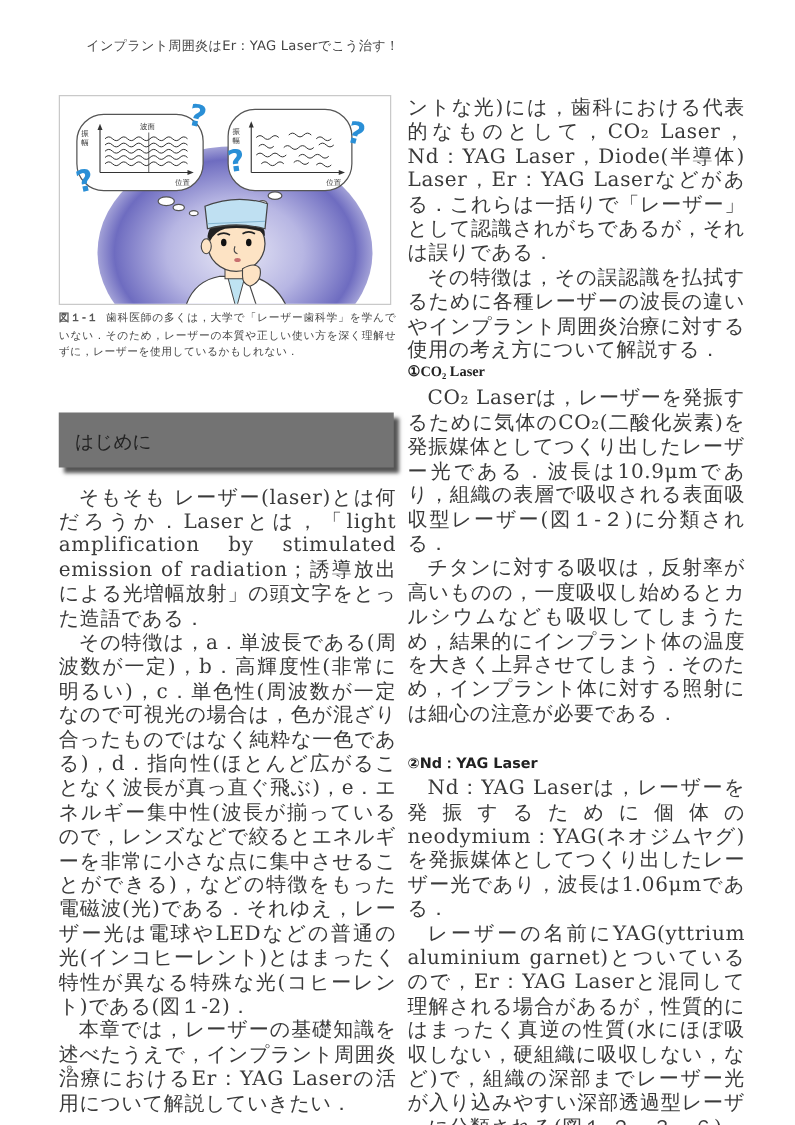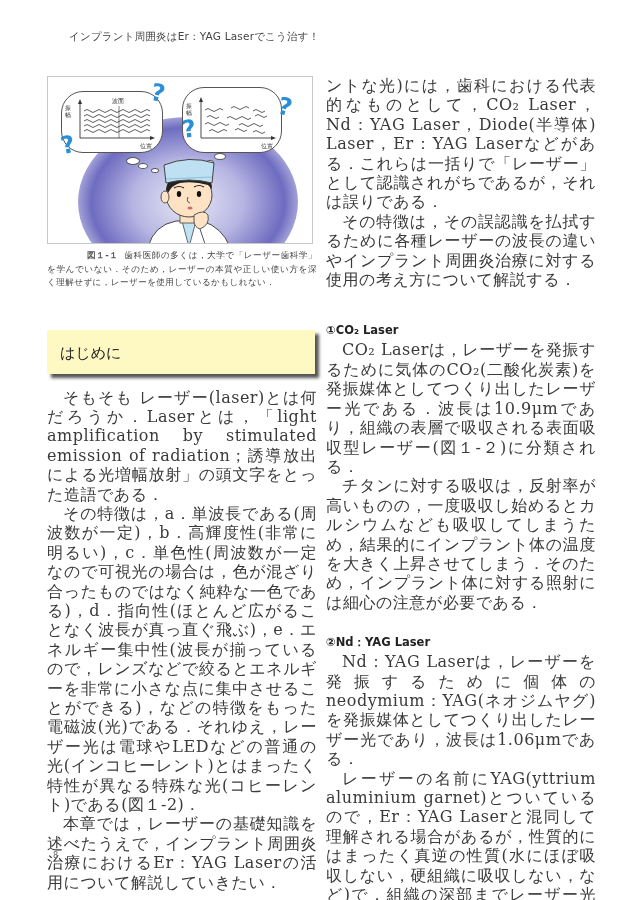--- a/index.html
+++ b/index.html
@@ -38,24 +38,24 @@
   .qmark {
     position: absolute; font-family: "DejaVu Sans", sans-serif; font-weight: bold;
     color: #2a8fd6; font-size: 24px; line-height: 1;
   }
   .person { position: absolute; left: 86px; top: 78px; }
 
   .caption {
     margin-top: 5px; font-size: 8.6px; line-height: 13.5px; color: #444; letter-spacing: 0.4px;
     font-family: "DejaVu Sans", sans-serif; text-align: justify;
   }
-  .caption .fig-no { font-weight: bold; color: #555; margin-right: 6px; margin-left: 40px; }
+  .caption .fig-no { font-weight: bold; color: #555; margin-right: 6px; }
 
   .section-box {
-    position: relative; width: 268px; height: 44px; background: #fef9c3;
+    position: relative; width: 268px; height: 44px; background: #737373;
     box-shadow: 4px 4px 3px #555;
     font-family: "DejaVu Sans", sans-serif; font-size: 15px; color: #222;
     padding: 14px 0 0 13px;
   }
   .box-intro { margin-top: 40px; }
   .box-ch1 { margin-top: 28px; }
 
   .para {
     font-size: 16px; line-height: 19.4px; color: #3a3a3a; text-align: justify;
     text-indent: 1em; letter-spacing: 0.5px;
@@ -66,21 +66,21 @@
   .subhead-pink {
     margin-top: 9px; font-family: "DejaVu Sans", sans-serif; font-size: 11.2px;
     color: #d94f92; line-height: 17px;
   }
   .subhead-pink .line2 { display: block; padding-left: 15px; }
 
   .subhead {
     font-family: "DejaVu Sans", sans-serif; font-size: 11.5px; color: #222;
     line-height: 18px; margin-top: 18px; margin-bottom: 1px;
   }
-  .subhead.first { margin-top: 32px; }
+  .subhead.first { margin-top: 0; font-family: Liberation Serif, serif; }
   .subhead.second { margin-top: 21px; }
 
   .page-number {
     position: absolute; left: 53px; top: 851px; font-family: "DejaVu Sans", sans-serif;
     font-size: 8px; color: #666;
   }
 </style>
 </head>
 <body>
 

